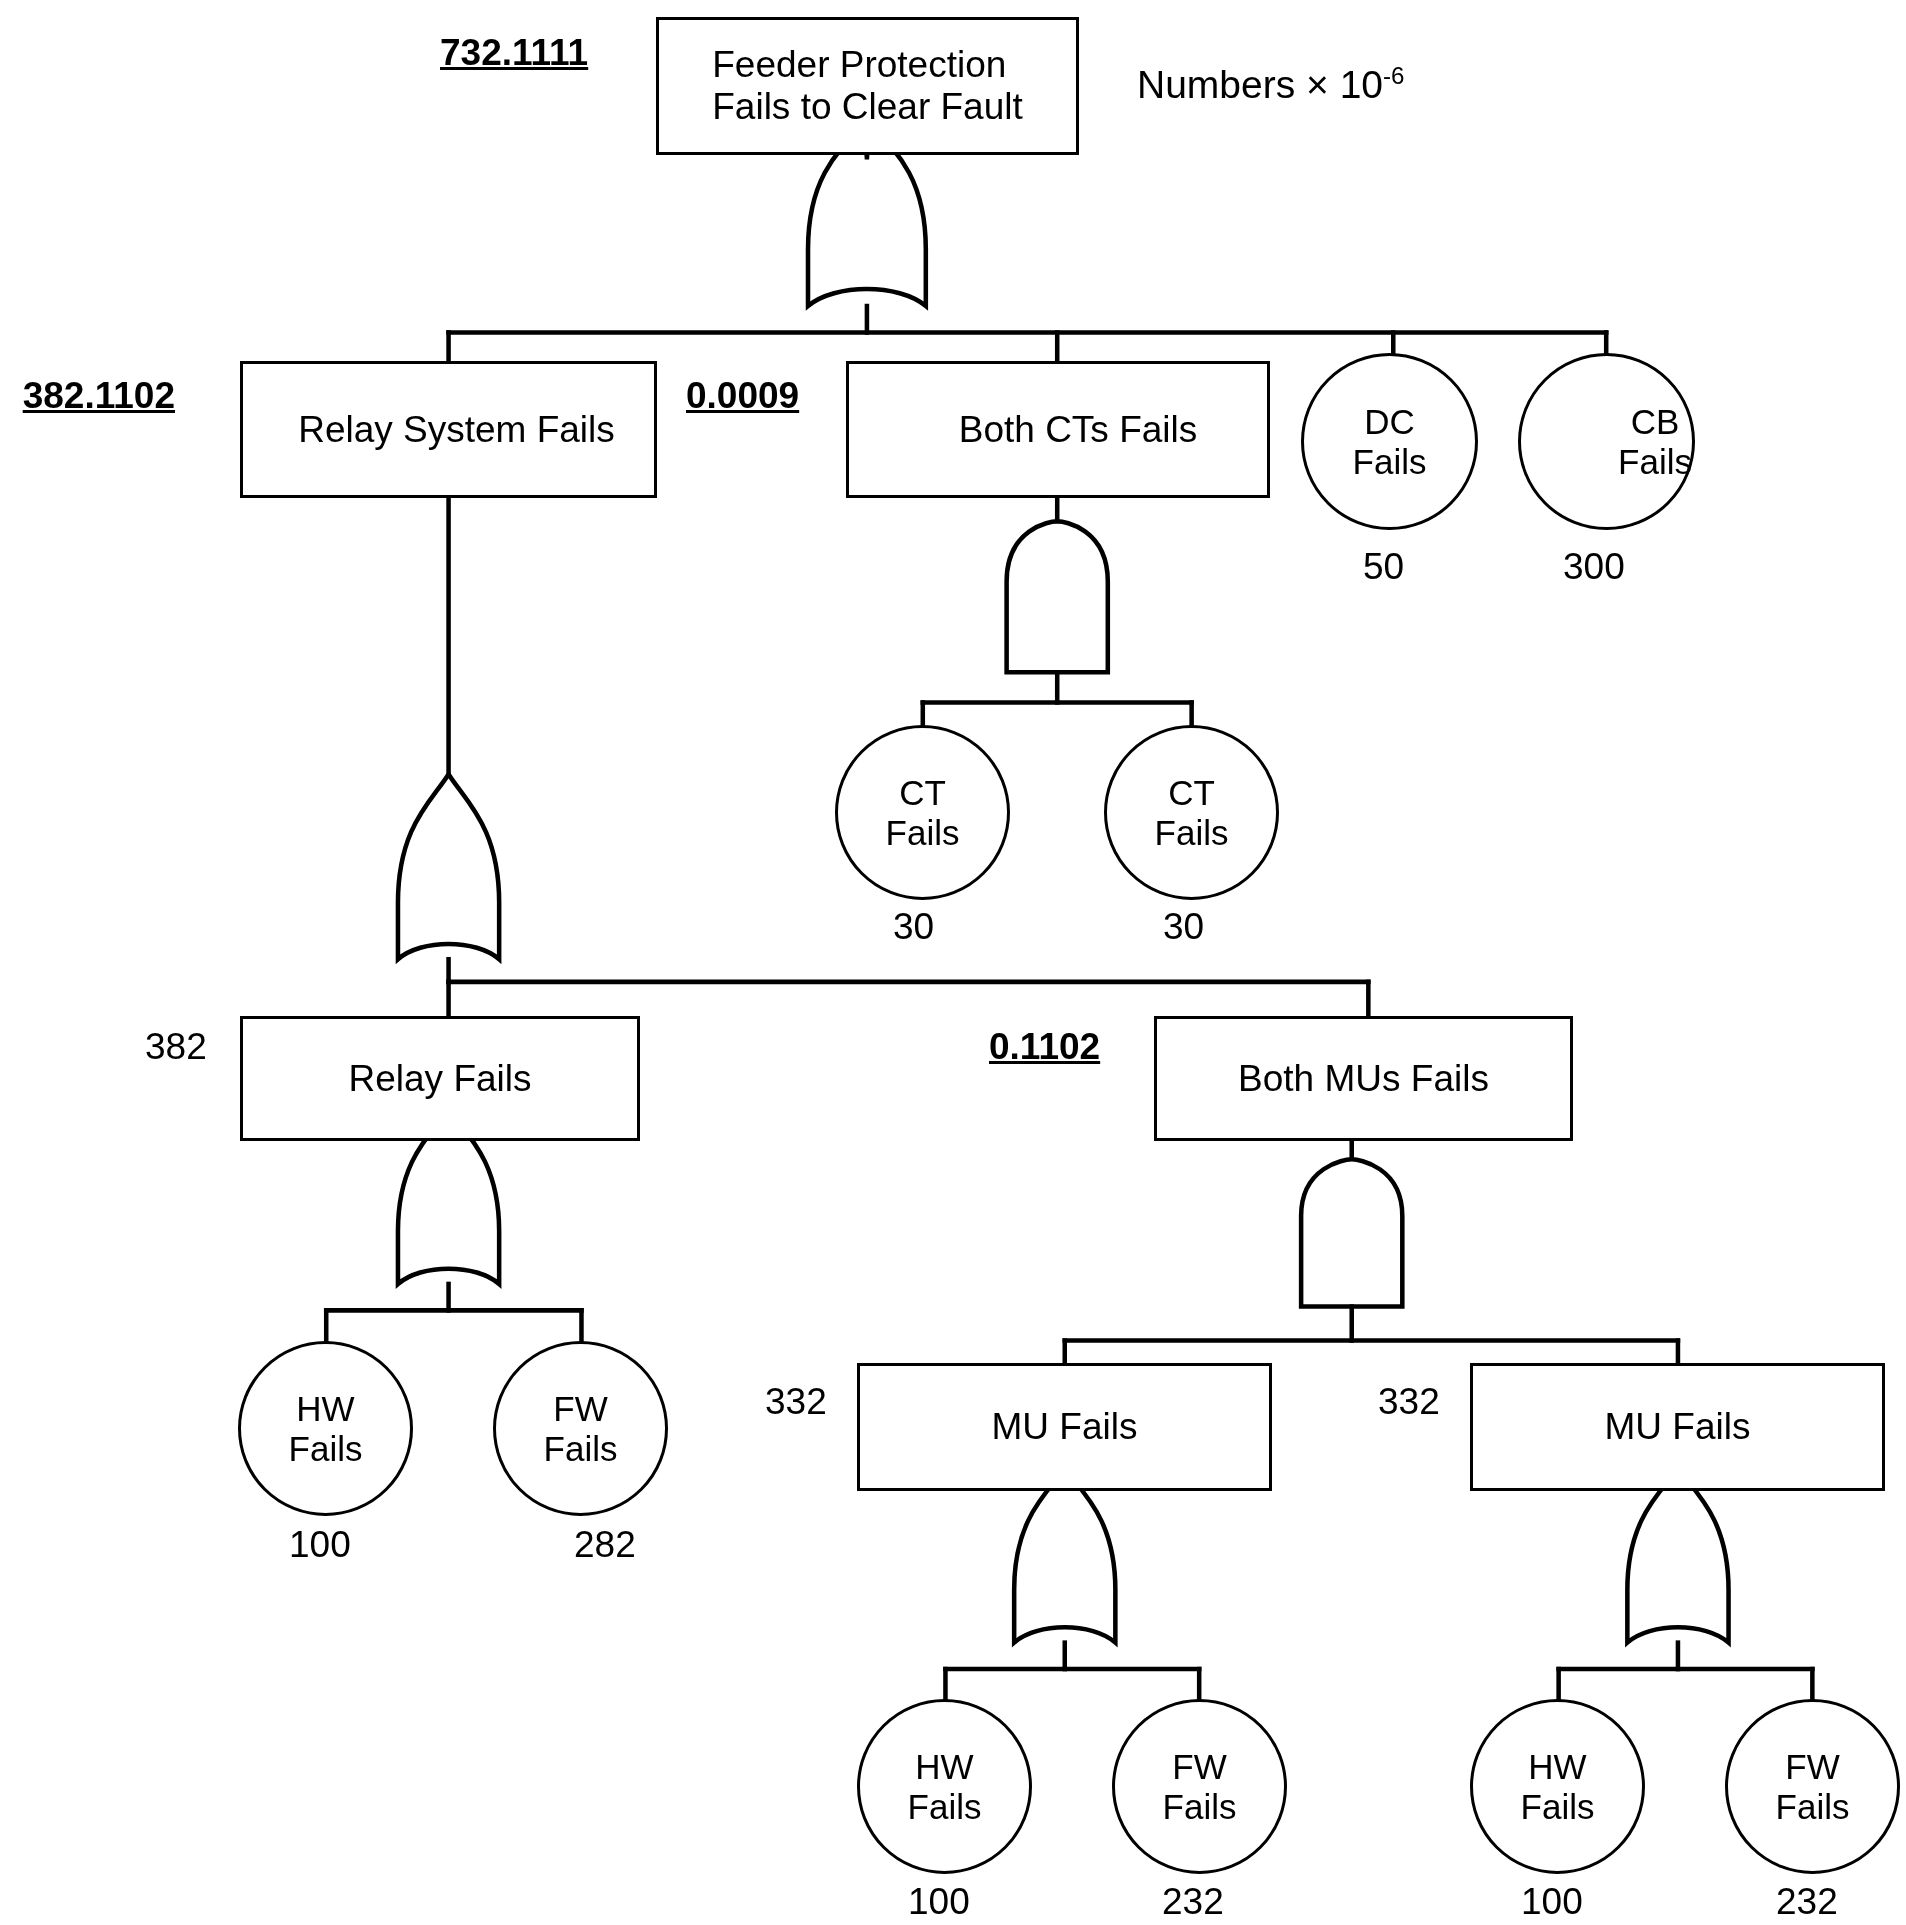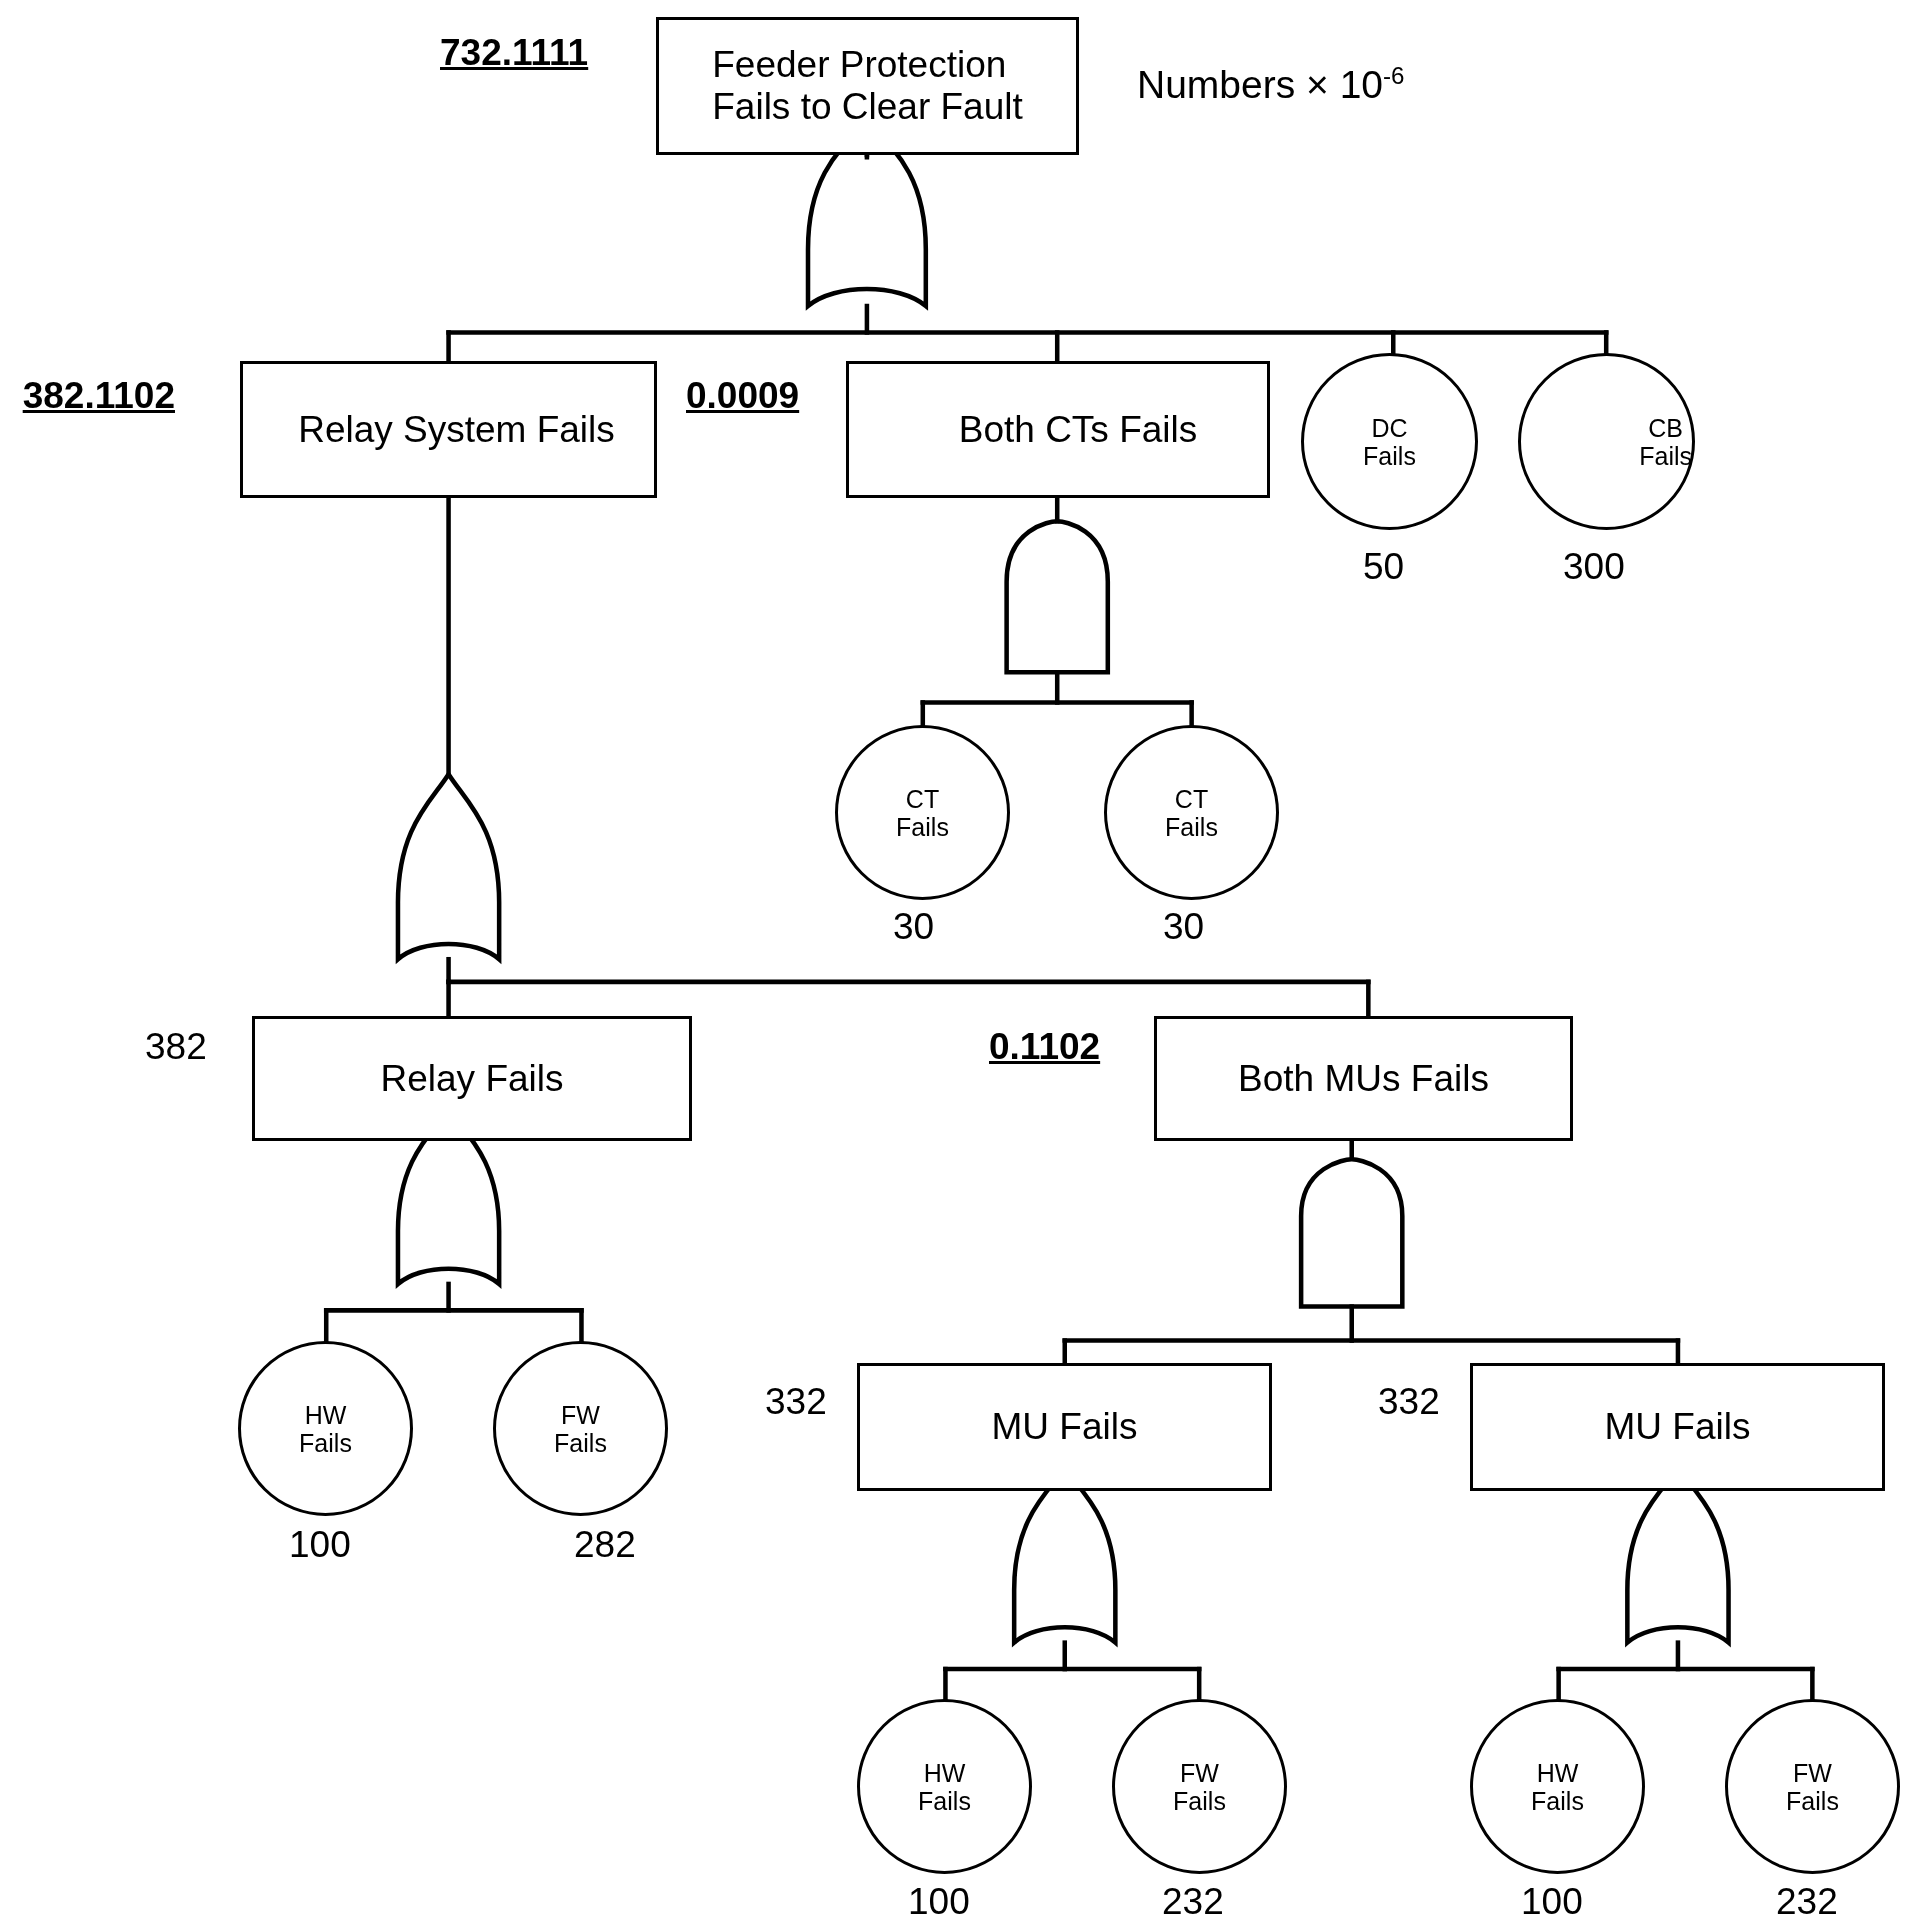--- a/index.html
+++ b/index.html
@@ -41,21 +41,21 @@
     position: absolute;
     border: 3.8px solid #000;
     border-radius: 50%;
     background: #fff;
     box-sizing: border-box;
     display: flex;
     align-items: center;
     justify-content: center;
     text-align: center;
     line-height: 1.12;
-    font-size: 25px;
+    font-size: 35px;
   }
   .lbl {
     position: absolute;
     font-size: 37px;
     white-space: nowrap;
   }
   .lbl.bold {
     font-weight: bold;
     text-decoration: underline;
   }
@@ -173,21 +173,21 @@
 Fails</span>
   </div>
   <div class="lbl" style="left:893px; top:906px;">30</div>
 
   <div class="circle" style="left:1104px; top:725px; width:175px; height:175px;">
     <span style="white-space:pre-line;">CT
 Fails</span>
   </div>
   <div class="lbl" style="left:1163px; top:906px;">30</div>
 
-  <div class="box" style="left:240px; top:1016px; width:440px; height:125px;margin-left:12px;">
+  <div class="box" style="left:240px; top:1016px; width:400px; height:125px;">
     <span>Relay Fails</span>
   </div>
   <div class="lbl" style="left:145px; top:1026px;">382</div>
 
   <div class="box" style="left:1154px; top:1016px; width:419px; height:125px;">
     <span>Both MUs Fails</span>
   </div>
   <div class="lbl bold" style="left:989px; top:1026px;">0.1102</div>
 
   <div class="circle" style="left:238px; top:1341px; width:175px; height:175px;">

